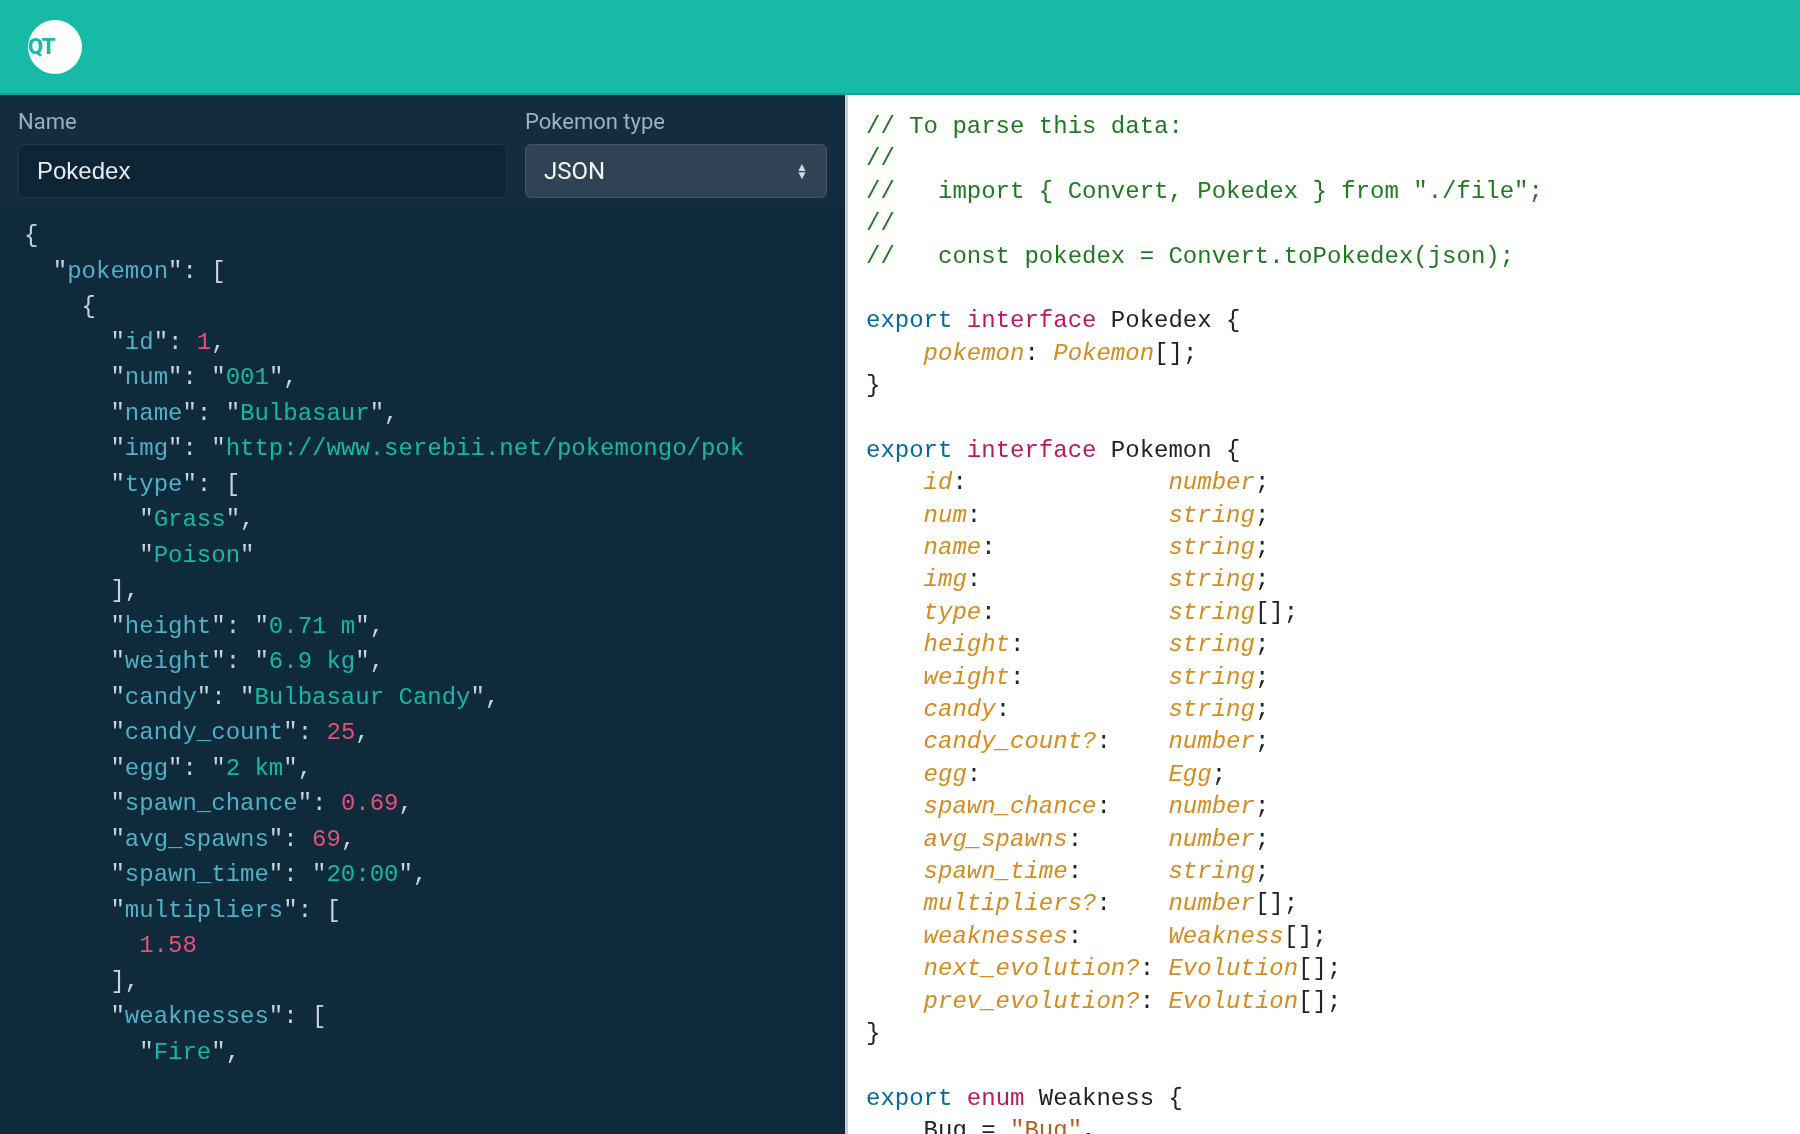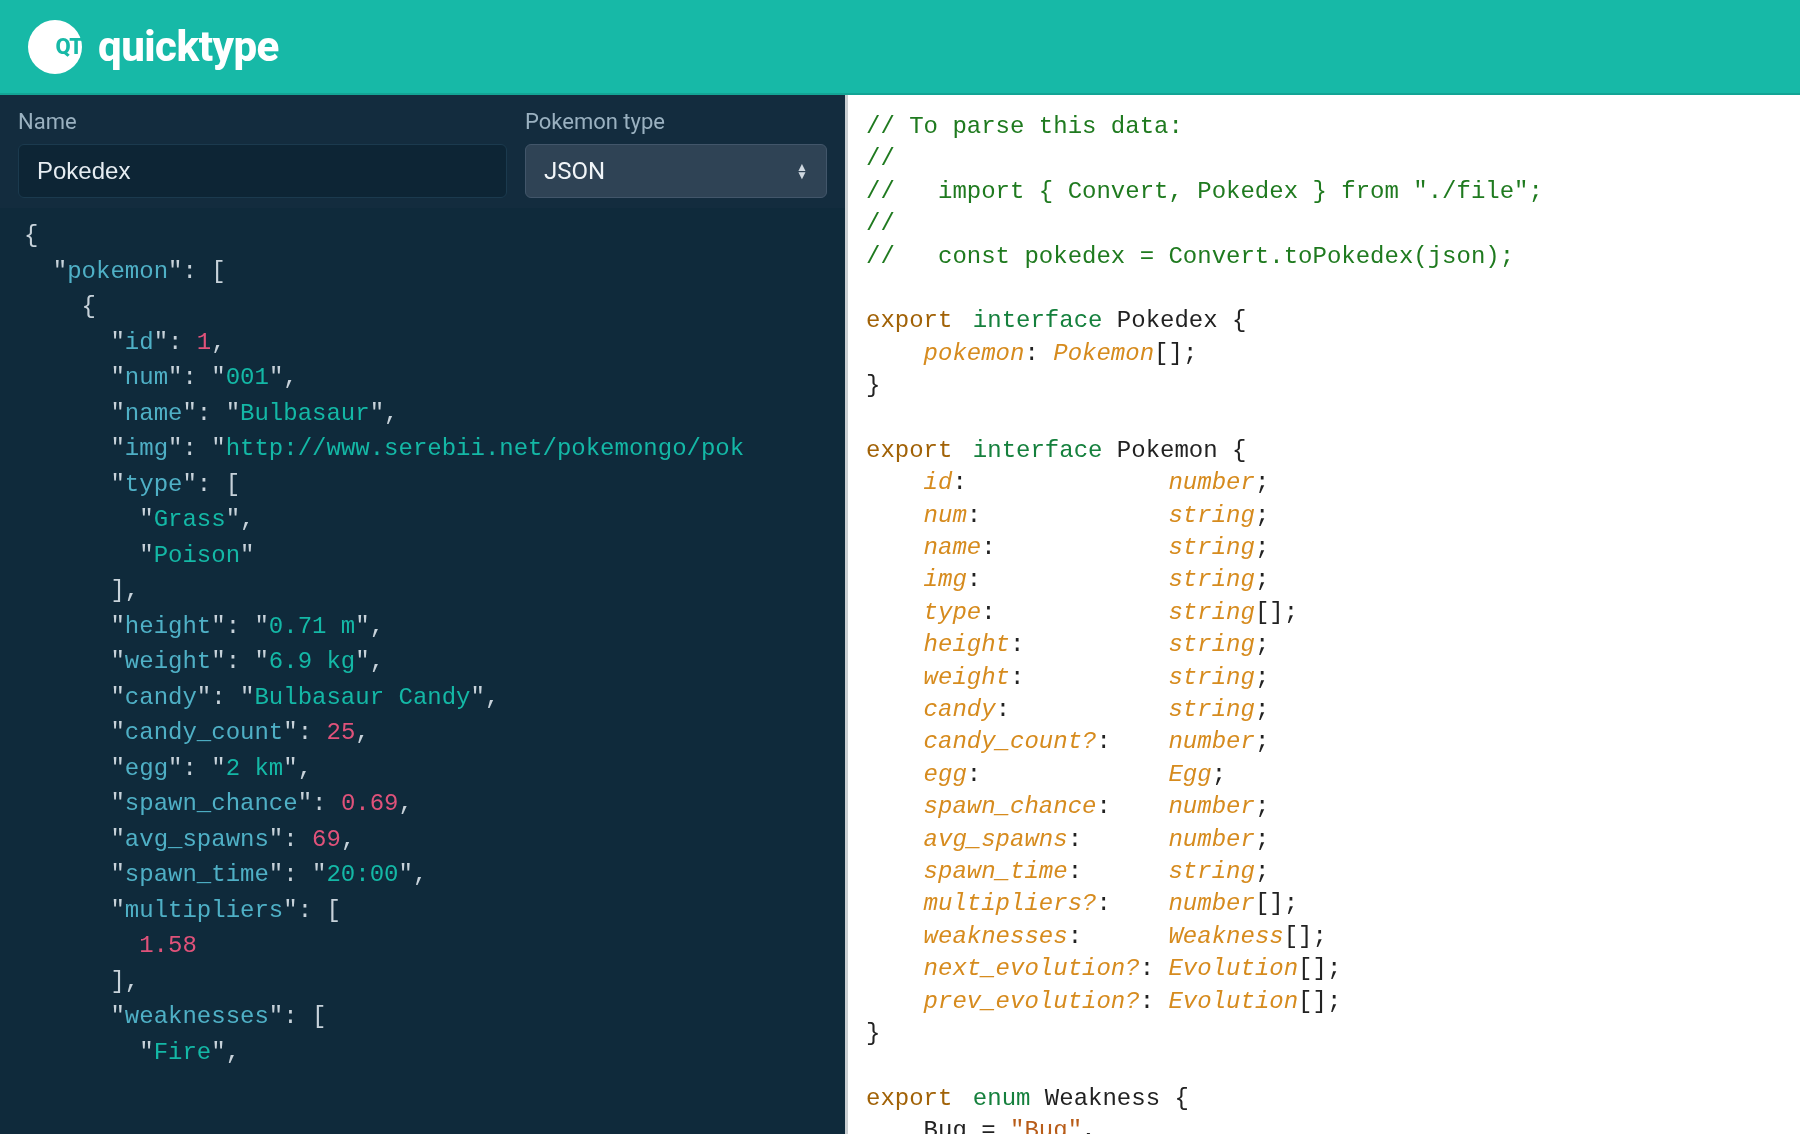--- a/index.html
+++ b/index.html
@@ -19,21 +19,21 @@
     padding: 0 28px;
     border-bottom: 2px solid #13a495;
   }
   .logo-circle {
     width: 54px;
     height: 54px;
     background: #fff;
     border-radius: 50%;
     display: flex;
     align-items: center;
-    justify-content: flex-end;
+    justify-content: flex-start;
     margin-right: 16px;
   }
   .logo-text {
     font-weight: 800;
     color: #17b9a7;
     font-size: 22px;
     letter-spacing: -1px;
   }
   .brand {
     color: #fff;
@@ -120,36 +120,35 @@
     background: #ffffff;
     padding: 16px 18px;
     font-family: "SFMono-Regular", Consolas, "Liberation Mono", Menlo, monospace;
     font-size: 24px;
     line-height: 1.35;
     white-space: pre;
     overflow: hidden;
     color: #222;
   }
   .ts-comment  { color: #1f7a1f; }
-  .ts-keyword-export { color: #a16207; }
-  .ts-keyword-grey   { color: #15803d; margin-left: 6px; }
+  .ts-keyword-export { color: #0369a1; }
+  .ts-keyword-grey   { color: #be185d; }
   .ts-type     { color: #222; font-weight: 500; }
   .ts-ident    { color: #d68b1e; font-style: italic; }
   .ts-type-ital{ color: #d68b1e; font-style: italic; }
   .ts-punc     { color: #222; }
   .ts-string   { color: #b85c18; }
 </style>
 </head>
 <body>
 
 <div class="header">
   <div class="logo-circle">
     <span class="logo-text">QT</span>
   </div>
-  <div class="brand">quicktype</div>
 </div>
 
 <div class="main">
   <div class="left-panel">
     <div class="controls">
       <div class="control-group name">
         <div class="control-label">Name</div>
         <input class="text-input" type="text" value="Pokedex" style="">
       </div>
       <div class="control-group srctype">

